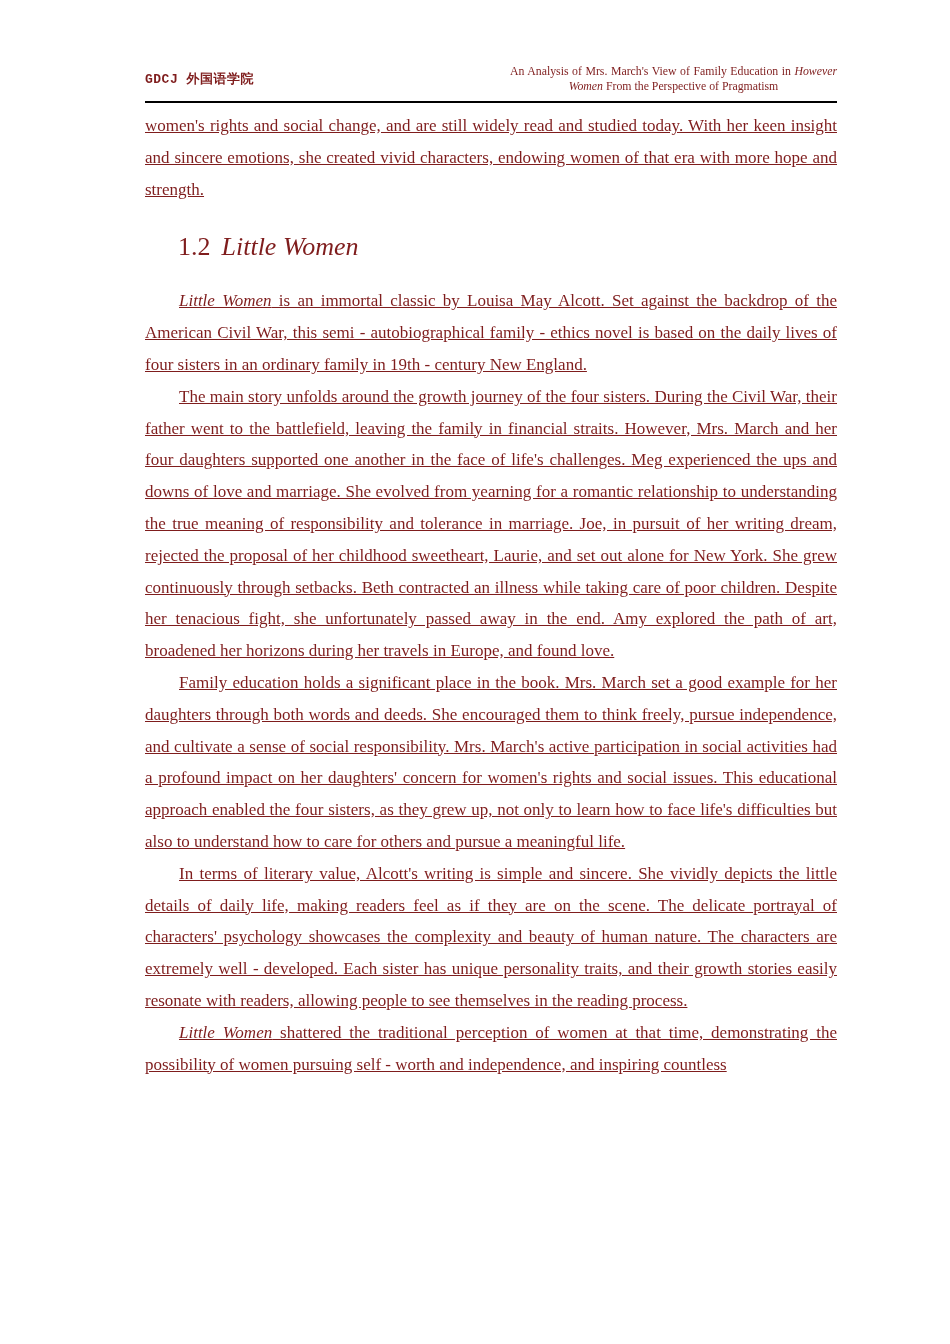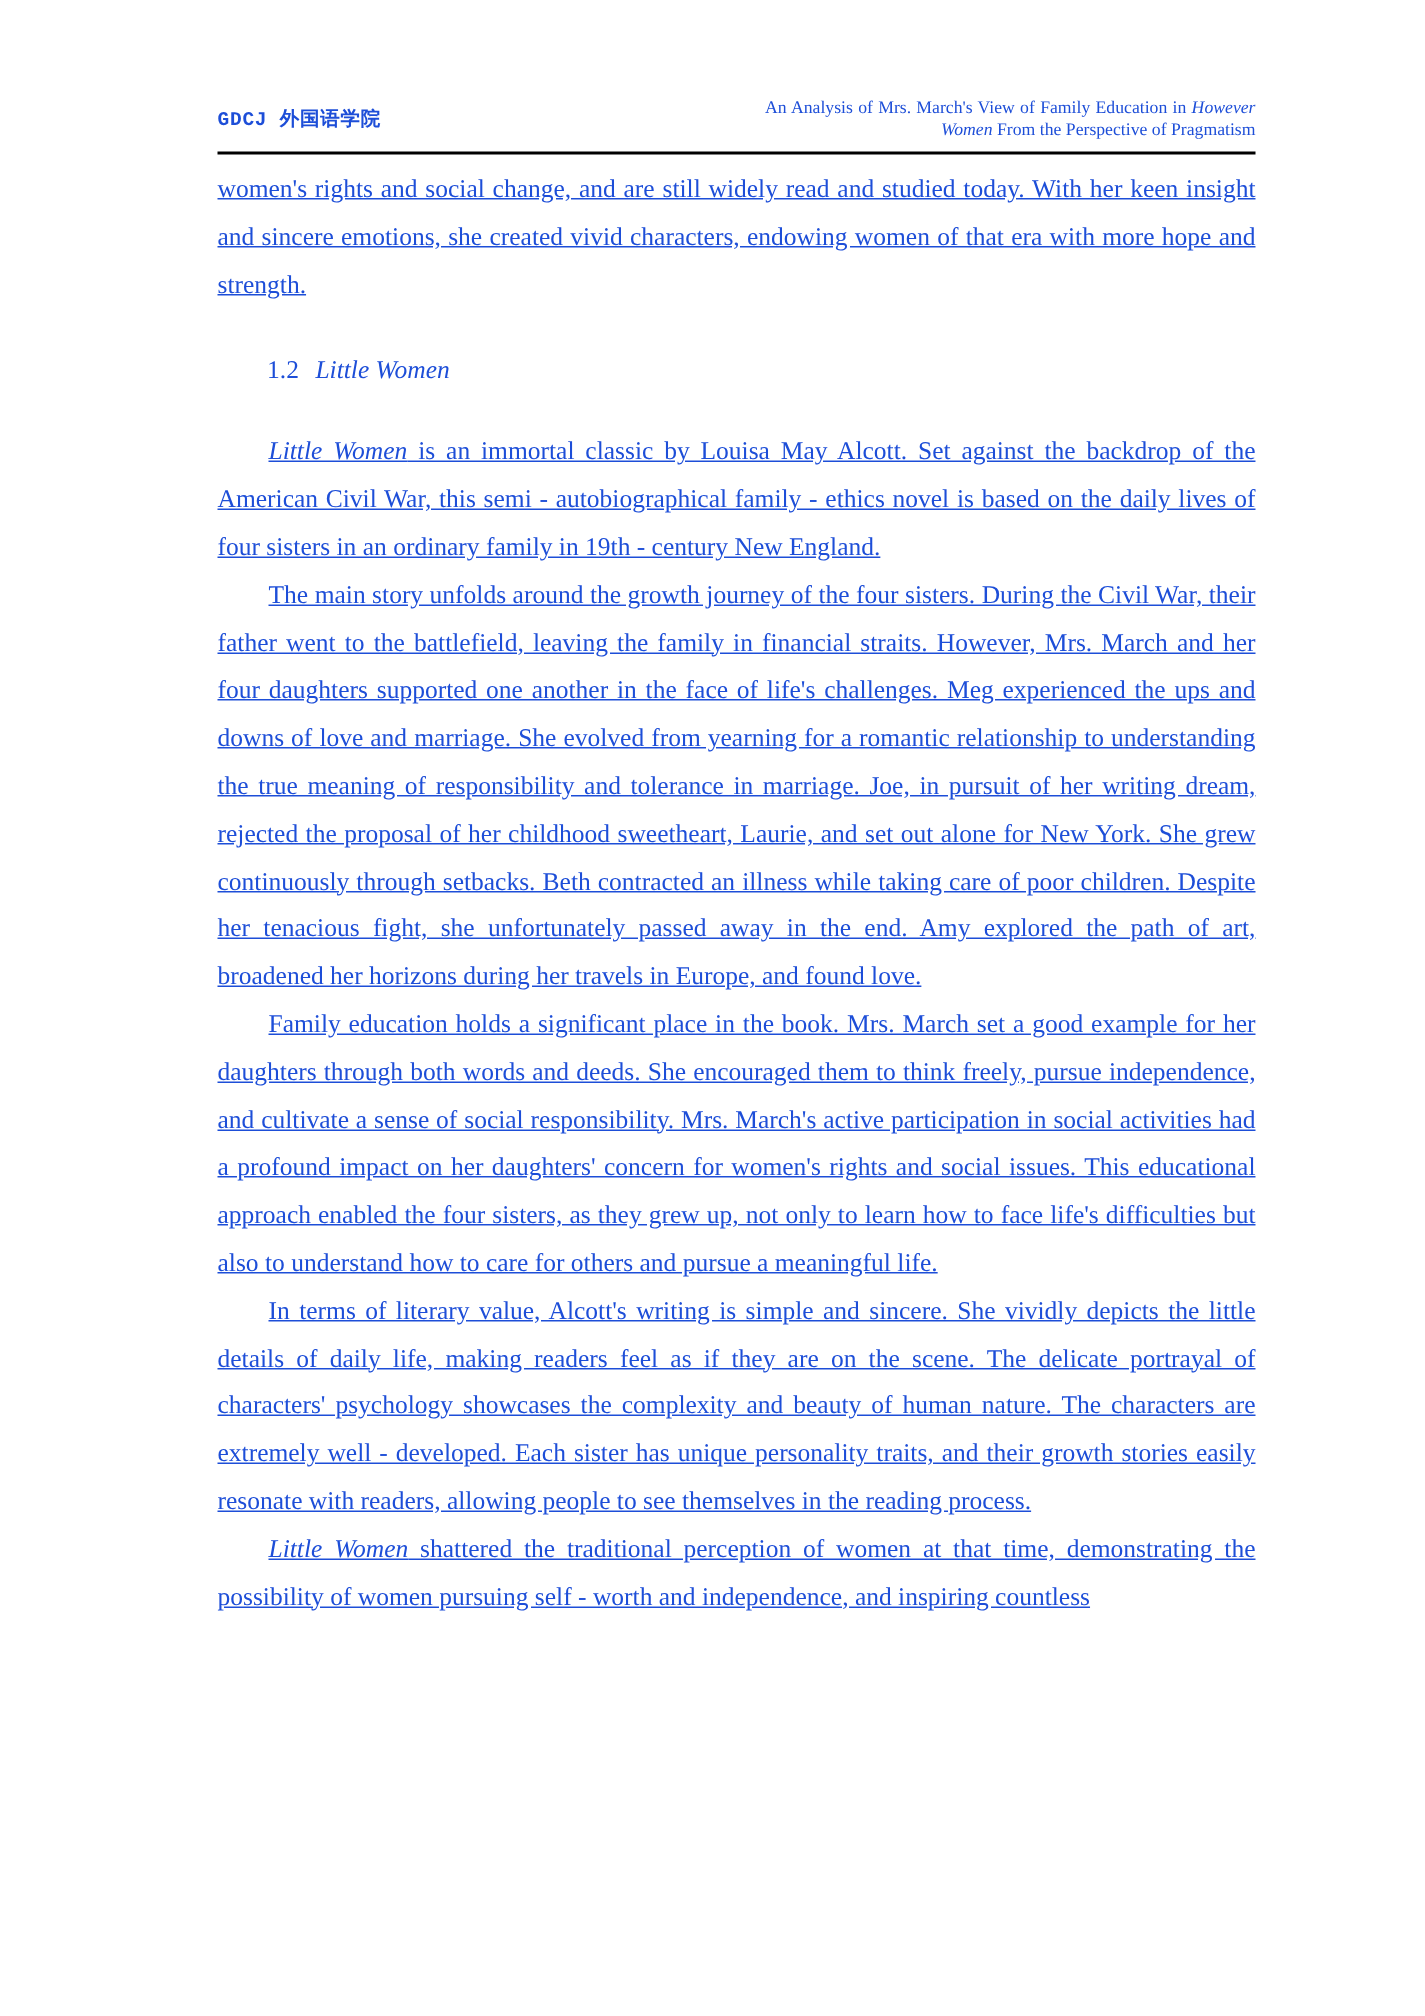--- a/index.html
+++ b/index.html
@@ -3,21 +3,21 @@
 <meta charset="utf-8">
 <style>
   * { margin: 0; padding: 0; box-sizing: border-box; }
   html, body { background: #ffffff; }
   .page {
     position: relative;
     width: 950px;
     height: 1344px;
     margin: 0 auto;
     background: #ffffff;
-    color: #1d4ed8;
+    color: #7f1d1d;
     font-family: "Liberation Serif", serif;
     overflow: hidden;
   }
   .doc-header {
     position: absolute;
     left: 145px;
     right: 113px;
     top: 64px;
     display: flex;
     justify-content: space-between;
@@ -31,33 +31,33 @@
     font-size: 13px;
     letter-spacing: 0.5px;
     white-space: nowrap;
   }
   .header-right {
     width: 327px;
     font-size: 11.8px;
     line-height: 15px;
   }
   .hr-line1 { display: block; text-align: justify; text-align-last: justify; }
-  .hr-line2 { display: block; text-align: right; }
+  .hr-line2 { display: block; text-align: center; }
   .doc-body {
     position: absolute;
     left: 145px;
     right: 113px;
     top: 110px;
     font-size: 17px;
     line-height: 31.8px;
   }
   .para { text-align: justify; margin: 0; text-decoration: underline; }
   .para.indent { text-indent: 34px; }
   .section-heading {
-    font-size: 17px;
+    font-size: 26px;
     font-weight: 400;
     line-height: 30px;
     margin: 27px 0 23px 33px;
     text-align: left;
   }
   .section-heading .num { margin-right: 11px; font-style: normal; }
   .doc-footer {
     position: absolute;
     left: 0;
     right: 0;

